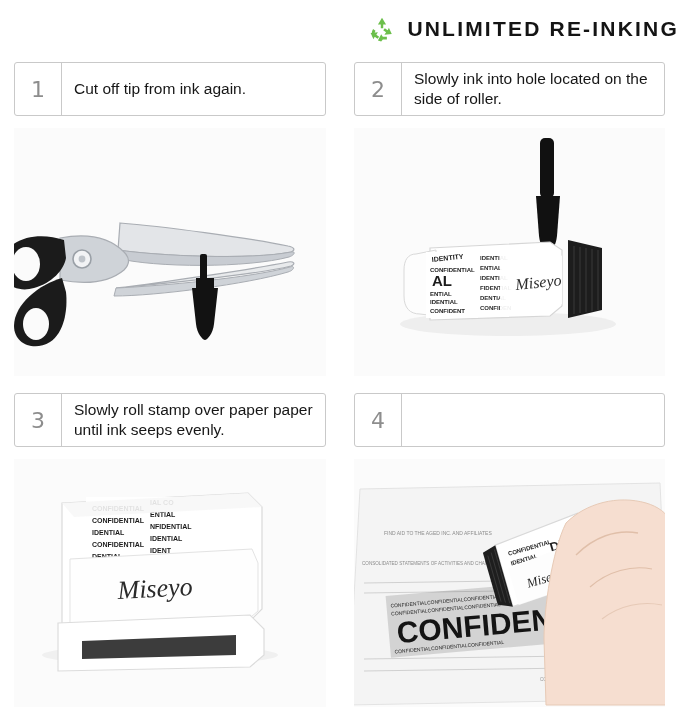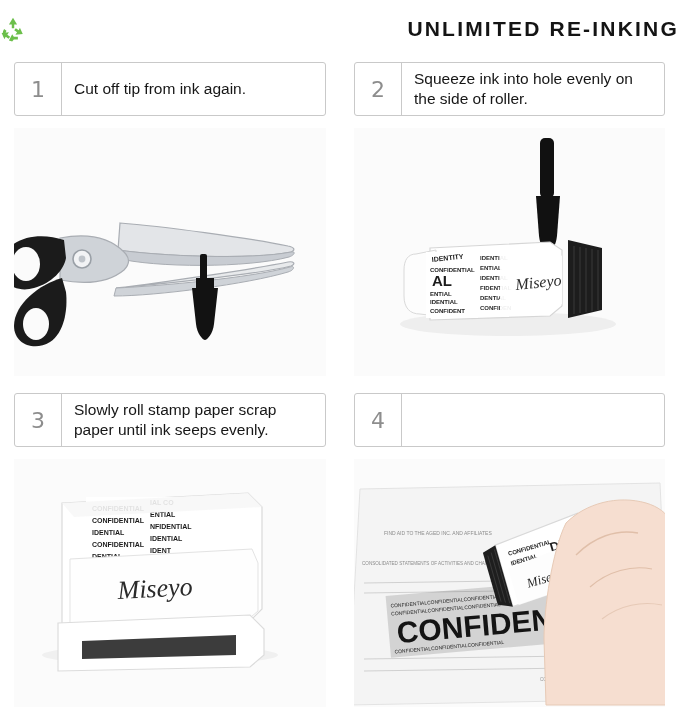--- a/index.html
+++ b/index.html
@@ -18,21 +18,21 @@
   .page {
     position: relative;
     width: 679px;
     height: 708px;
   }
 
   
   .header {
     display: flex;
     align-items: center;
-    justify-content: space-between;
+    justify-content: flex-end;
     gap: 12px;
     height: 46px;
     padding-top: 6px;
   }
   .recycle-icon {
     width: 26px;
     height: 26px;
     display: block;
   }
   .header-title {
@@ -169,21 +169,21 @@
             <path d="M192 160 L218 160 L214 196 C213 206 207 212 205 212 C203 212 197 206 196 196 Z" fill="#121212"></path>
             <rect x="200" y="126" width="7" height="26" rx="2" fill="#121212"></rect>
           </g>
         </svg>
       </div>
     </div>
 
     <div class="cell">
       <div class="step-head">
         <div class="step-num-box">2</div>
-        <div class="step-text">Squeeze ink into hole evenly on the side of roller.</div>
+        <div class="step-text">Slowly ink into hole located on the side of roller.</div>
       </div>
       <div class="photo">
         <div class="photo-bg"></div>
         <svg class="svgfill" viewBox="0 0 340 248" xmlns="http://www.w3.org/2000/svg">
 
           <g>
             <rect x="200" y="10" width="14" height="60" rx="5" fill="#111"></rect>
             <path d="M196 68 L220 68 L217 108 C216 118 211 124 208 124 C205 124 200 118 199 108 Z" fill="#111"></path>
             <rect x="204" y="122" width="5" height="42" fill="#111"></rect>
           </g>
@@ -224,21 +224,21 @@
               <line x1="258" y1="122" x2="258" y2="182"></line>
             </g>
           </g>
         </svg>
       </div>
     </div>
 
     <div class="cell">
       <div class="step-head">
         <div class="step-num-box">3</div>
-        <div class="step-text">Slowly roll stamp paper scrap paper until ink seeps evenly.</div>
+        <div class="step-text">Slowly roll stamp over paper paper until ink seeps evenly.</div>
       </div>
       <div class="photo">
         <div class="photo-bg"></div>
         <svg class="svgfill" viewBox="0 0 340 248" xmlns="http://www.w3.org/2000/svg">
           <ellipse cx="160" cy="196" rx="118" ry="10" fill="#f0f0f0"></ellipse>
 
           <path d="M62 44 L248 34 L262 48 L262 150 L248 164 L62 170 Z" fill="#ffffff" stroke="#dadada" stroke-width="1.2"></path>
 
           <rect x="86" y="38" width="128" height="66" fill="#ffffff"></rect>
           <g class="microtext" fill="#1b1b1b">

